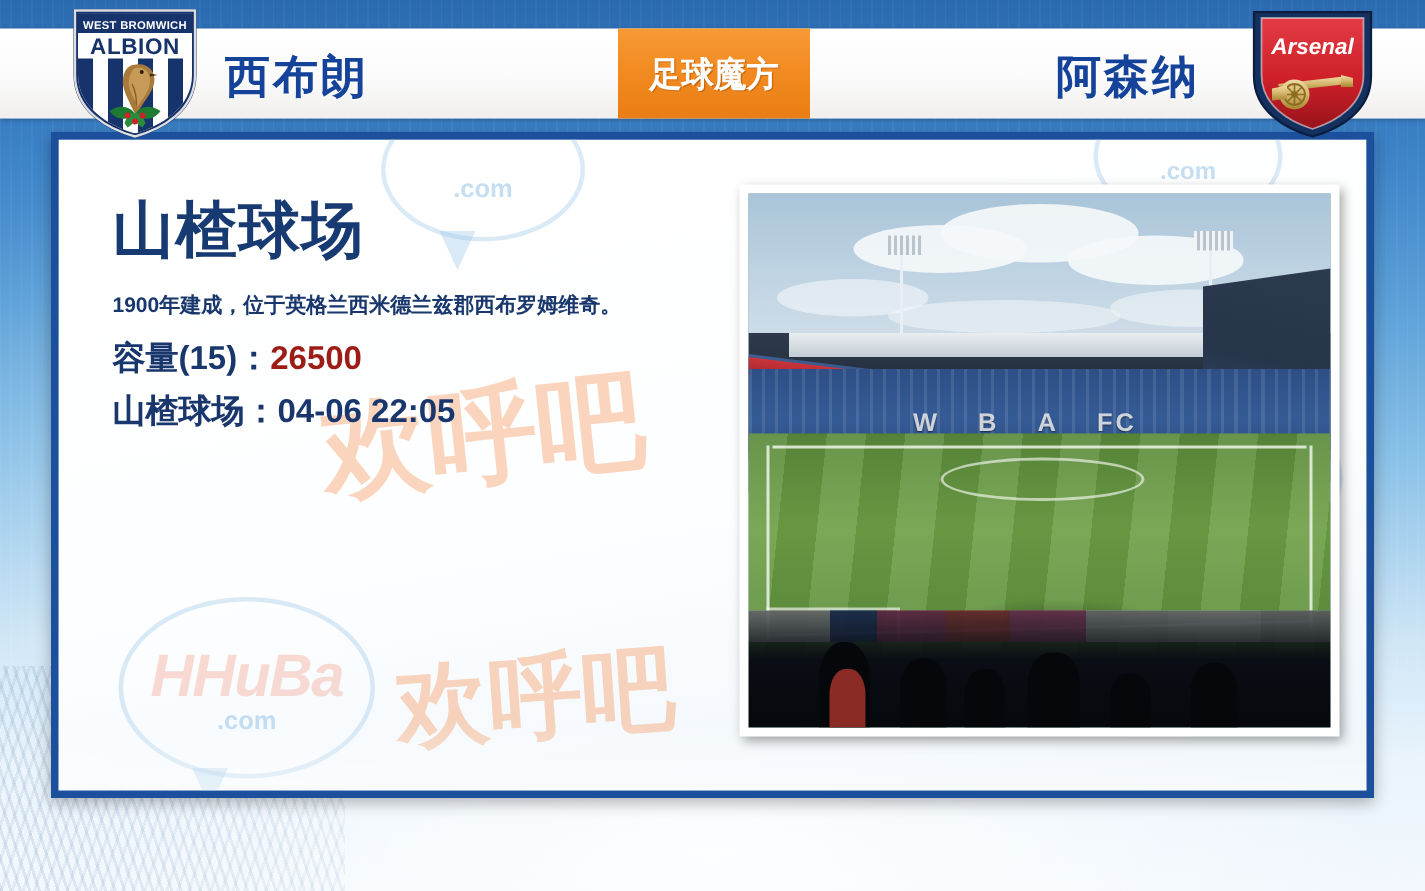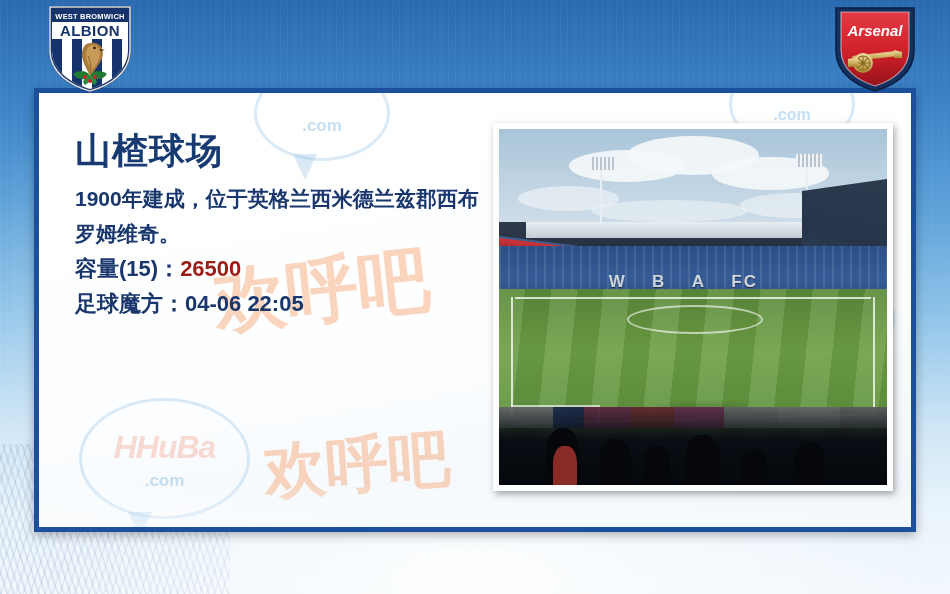--- a/index.html
+++ b/index.html
@@ -131,36 +131,36 @@
     font-weight: bold;
     white-space: nowrap;
   }
 
   
   .info-col {
     position: absolute; left: 36px; top: 38px; width: 420px; z-index: 3;
   }
   .stadium-title {
     color: #183a72;
-    font-size: 36px;
+    font-size: 41px;
     font-weight: bold;
     letter-spacing: 1px;
     margin: 0 0 10px 0;
     line-height: 1.1;
   }
   .info-line {
     color: #19376d;
     font-size: 22px;
     font-weight: bold;
     line-height: 35px;
     white-space: nowrap;
   }
   .info-desc {
     color: #19376d;
-    font-size: 21px;
+    font-size: 14px;
     font-weight: bold;
     line-height: 35px;
     width: 415px;
     white-space: normal;
   }
   .hl { color: #9c1d16; }
   .weather-icon {
     display: inline-block;
     vertical-align: -5px;
     width: 25px; height: 25px;
@@ -316,20 +316,31 @@
 </head>
 <body>
 
 <div id="stage">
 
   <div class="bg-texture"></div>
   <div class="bg-glow-left"></div>
   <div class="bg-crowd"></div>
   <div class="bg-glow-bottom"></div>
 
+  <div class="header">
+    <div class="header-inner">
+      <div class="team-name home-name">西布朗</div>
+
+      <div class="center-logo">
+        <span class="center-logo-text">足球魔方</span>
+      </div>
+
+      <div class="team-name away-name">阿森纳</div>
+    </div>
+  </div>
 
   <div class="crest crest-away">
     <svg viewBox="0 0 86 88" width="86" height="88">
       <defs>
         <linearGradient id="arsRed" x1="0" y1="0" x2="0" y2="1">
           <stop offset="0" stop-color="#e33b44"></stop>
           <stop offset="55%" stop-color="#cf2029"></stop>
           <stop offset="100%" stop-color="#97131b"></stop>
         </linearGradient>
         <linearGradient id="arsGold" x1="0" y1="0" x2="0" y2="1">
@@ -409,39 +420,39 @@
         <span class="wm-label" style="top:48px; font-size:17px;">.com</span>
       </div>
       <div class="wm wm-cloud" style="left:690px; top:-34px; width:120px; height:84px;">
         <span class="wm-label" style="top:44px; font-size:16px;">.com</span>
       </div>
       <div class="wm wm-cloud" style="left:700px; top:170px; width:150px; height:105px;">
         <span class="wm-label" style="top:22px; font-size:26px; color:rgba(243,170,150,.40);">Huan</span>
         <span class="wm-label" style="top:52px; font-size:22px; color:rgba(243,170,150,.40);">HuBa</span>
       </div>
       <div class="wm wm-cloud" style="left:40px; top:305px; width:165px; height:115px;">
-        <span class="wm-label wm-hh" style="top:28px; font-size:32px;">HHuBa</span>
+        <span class="wm-label wm-hh" style="top:28px; font-size:40px;">HHuBa</span>
         <span class="wm-label" style="top:70px; font-size:17px;">.com</span>
       </div>
 
       <div class="wm wm-cn" style="left:175px; top:150px; font-size:72px; transform: rotate(-6deg);">欢呼吧</div>
       <div class="wm wm-cn" style="left:225px; top:330px; font-size:62px; transform: rotate(-4deg);">欢呼吧</div>
 
       <div class="info-col">
         <h1 class="stadium-title">山楂球场</h1>
 
         <div class="info-desc">1900年建成，位于英格兰西米德兰兹郡西布罗姆维奇。</div>
 
         <div class="info-line">
           <span>容量(15)：</span><span class="hl">26500</span>
         </div>
 
 
         <div class="info-line">
-          <span>足球魔方：</span><span>04-06 22:05</span>
+          <span>山楂球场：</span><span>04-06 22:05</span>
         </div>
 
       </div>
 
       <div class="photo-frame">
         <div class="photo">
           <div class="ph-sky"></div>
           <div class="cl" style="left:18%; top:6%;  width:30%; height:9%;"></div>
           <div class="cl" style="left:33%; top:2%;  width:34%; height:11%;"></div>
           <div class="cl" style="left:55%; top:8%;  width:30%; height:9%;"></div>

